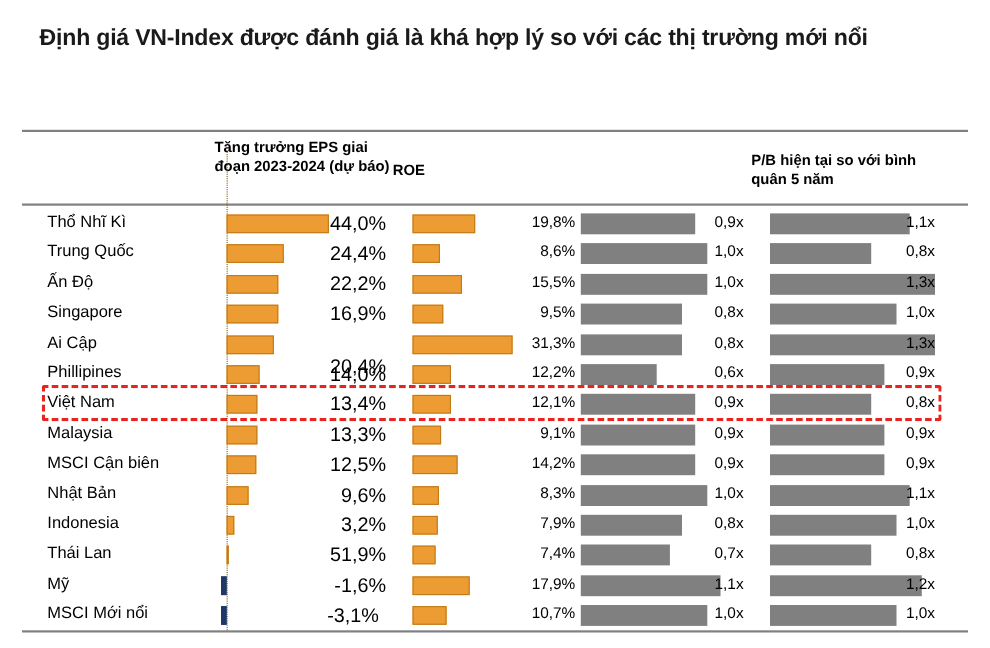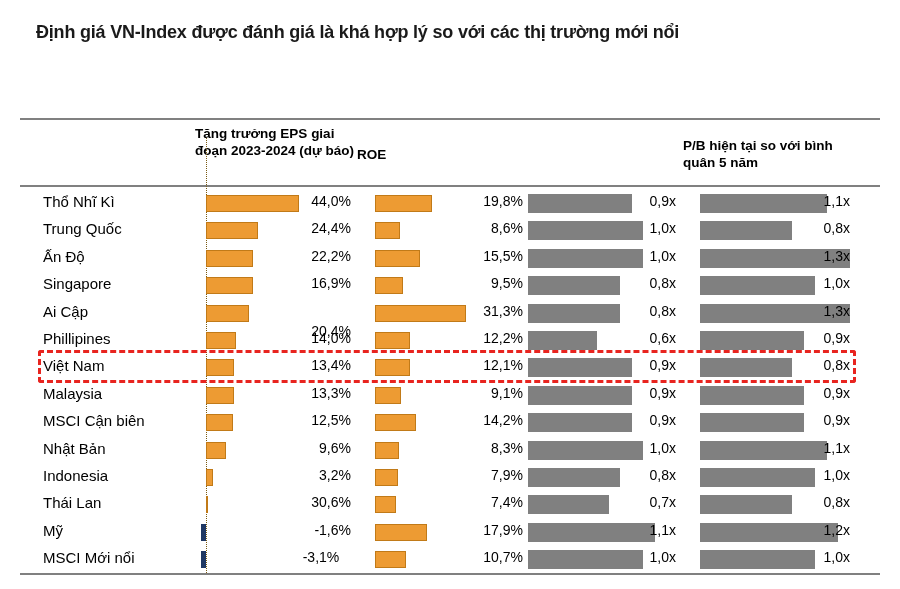--- a/index.html
+++ b/index.html
@@ -13,21 +13,21 @@
     font-family: "Liberation Sans", sans-serif;
     color: #000000;
     position: relative;
     overflow: hidden;
   }
   #title {
     position: absolute;
     left: 36px;
     top: 20px;
     width: 830px;
-    font-size: 18px;
+    font-size: 21px;
     font-weight: bold;
     line-height: 1.42;
     color: #1a1a1a;
     letter-spacing: -0.2px;
   }
   #chart {
     position: absolute;
     left: 20px;
     top: 118px;
     width: 860px;
@@ -79,21 +79,21 @@
     background: #ED9B33;
     border: 0.5px solid #c17a18;
     box-sizing: border-box;
   }
   .eps-bar.neg { background: #1F3864; border-color: #1F3864; }
   .eps-val {
     position: absolute;
     top: 4px;
     width: 70px;
     text-align: right;
-    font-size: 14px;
+    font-size: 18px;
     color: #000;
   }
   #eps-zero {
     position: absolute;
     left: 186px;
     top: 20px;
     width: 1px;
     height: 435px;
     border-left: 1px dotted #7a5a12;
   }
@@ -301,21 +301,21 @@
         <div class="roe-bar" style="width: 22.91px;"></div>
         <div class="roe-val">7,9%</div>
         <div class="pe-bar" style="width: 92px;"></div>
         <div class="pe-val">0,8x</div>
         <div class="pb-bar" style="width: 115px;"></div>
         <div class="pb-val">1,0x</div>
       </div>
       <div class="row" style="top: 372.4px;">
         <div class="rowlabel">Thái Lan</div>
         <div class="eps-bar" style="left: 186px; width: 2px;"></div>
-        <div class="eps-val" style="left: 261px;">30,6%</div>
+        <div class="eps-val" style="left: 261px;">51,9%</div>
         <div class="roe-bar" style="width: 21.46px;"></div>
         <div class="roe-val">7,4%</div>
         <div class="pe-bar" style="width: 80.5px;"></div>
         <div class="pe-val">0,7x</div>
         <div class="pb-bar" style="width: 92px;"></div>
         <div class="pb-val">0,8x</div>
       </div>
       <div class="row" style="top: 399.8px;">
         <div class="rowlabel">Mỹ</div>
         <div class="eps-bar neg" style="left: 181px; width: 5px;"></div>

